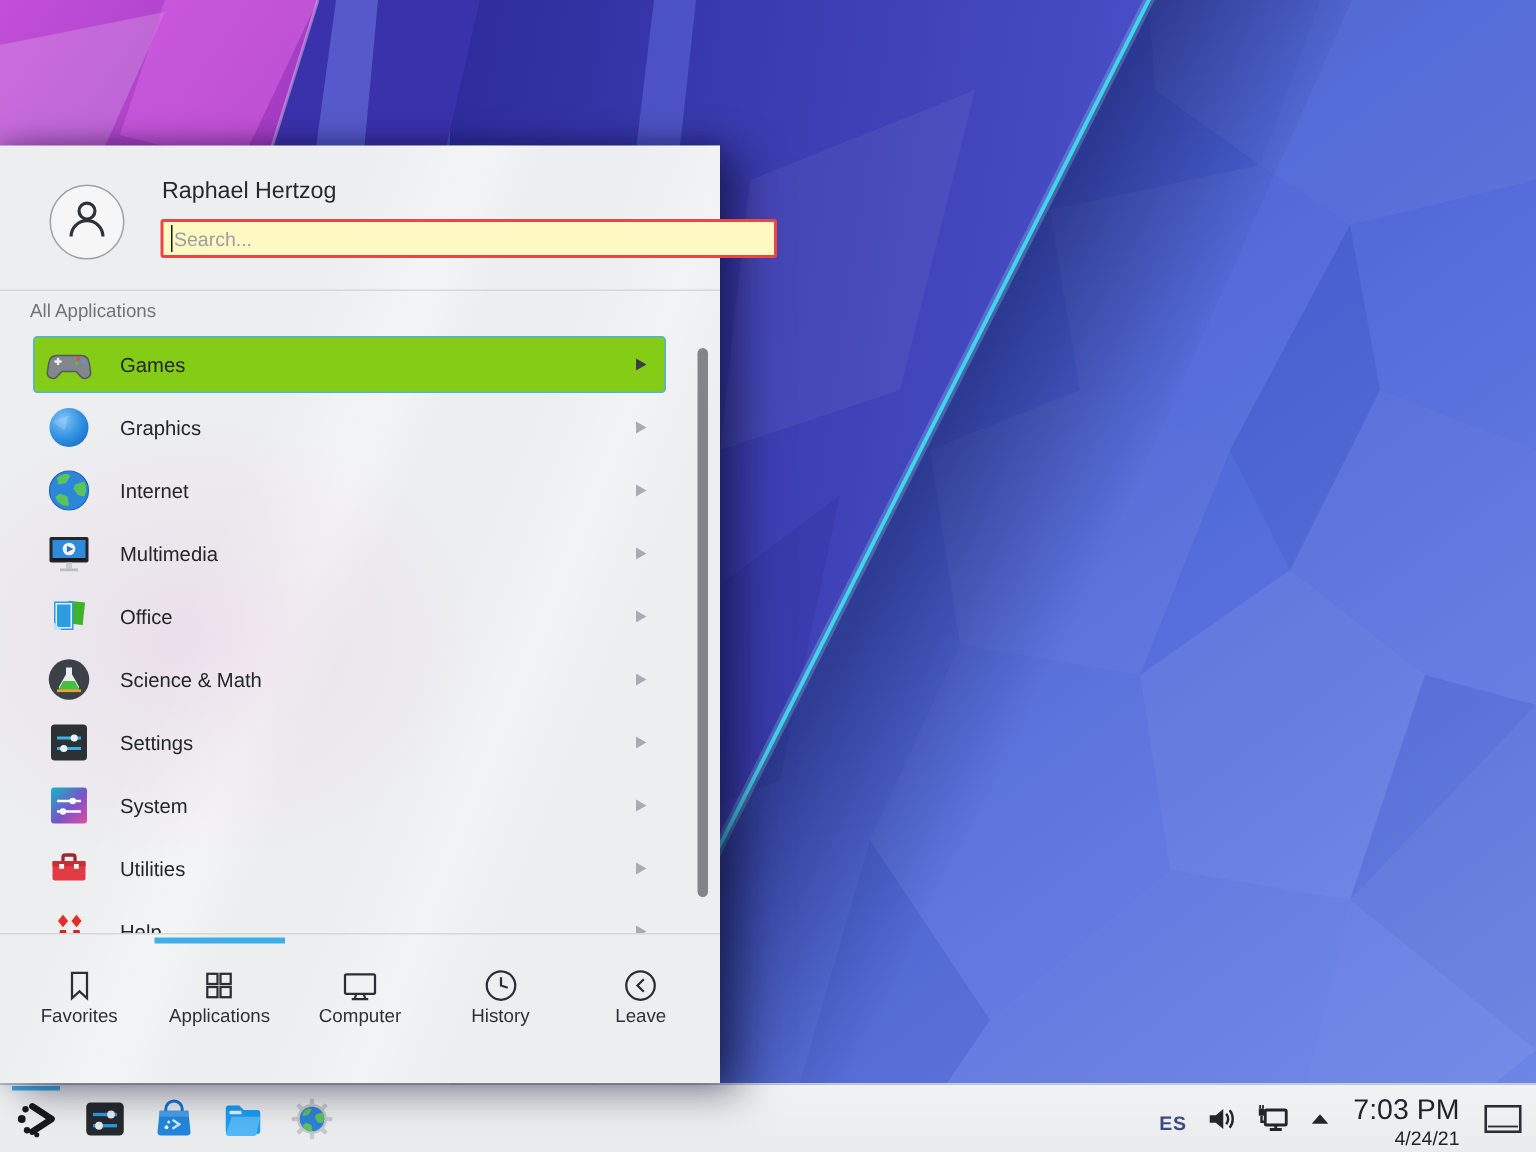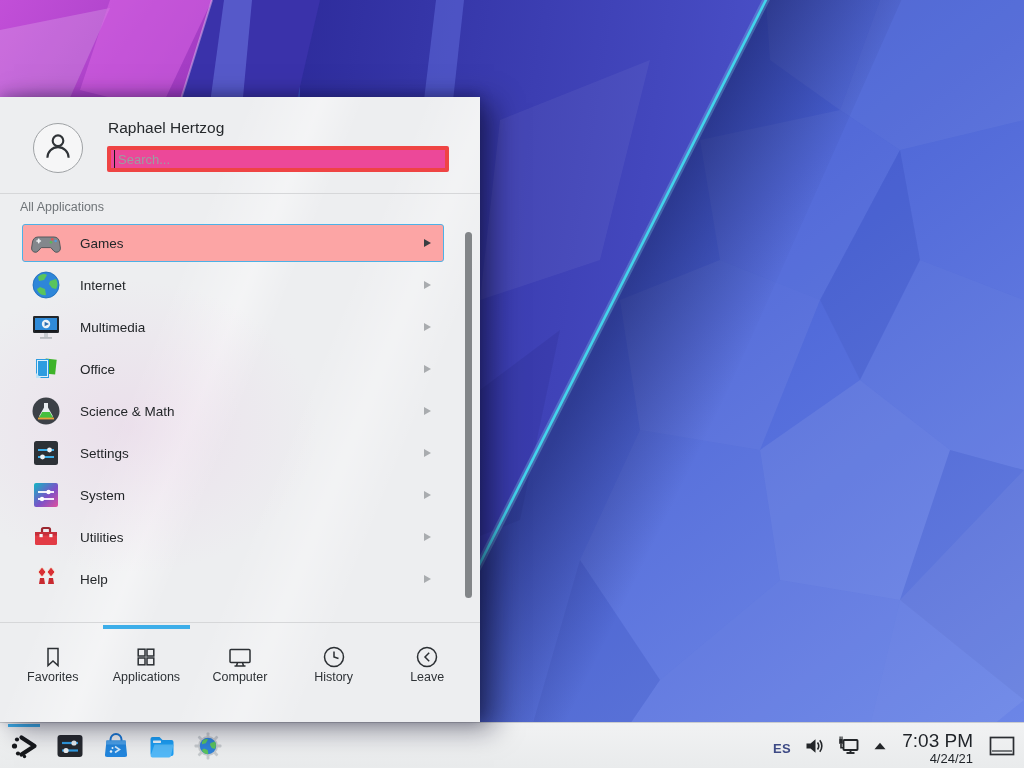--- a/index.html
+++ b/index.html
@@ -25,32 +25,32 @@
   .launcher{position:absolute;left:0;top:97px;width:480px;height:625px;background:#edeef0;
     box-shadow:14px 6px 26px rgba(8,8,35,.5), 0 -3px 12px rgba(8,8,35,.25);}
   .sheen{position:absolute;inset:0;pointer-events:none;
     background:
       radial-gradient(ellipse 270px 210px at 130px 330px, rgba(224,164,214,.20), transparent 70%),
       linear-gradient(112deg, transparent 34%, rgba(255,255,255,.38) 44%, transparent 50%,
         transparent 58%, rgba(255,255,255,.30) 67%, transparent 75%);}
   .user-avatar{position:absolute;left:33px;top:26px;width:50px;height:50px;border-radius:50%;
     background:#f6f6f7;border:1px solid #9fa2a5;box-sizing:border-box;display:flex;align-items:center;justify-content:center;cursor:pointer;}
   .user-name{position:absolute;left:108px;top:22px;font-size:15.5px;color:#26292c;}
-  .search{position:absolute;left:107px;top:49px;width:342px;height:26px;box-sizing:border-box;
-    border:4px solid #ef4444;border-radius:2px;background:#ec4899;font-family:"Liberation Sans",sans-serif;
+  .search{position:absolute;left:107px;top:49px;width:411px;height:26px;box-sizing:border-box;
+    border:2px solid #ef4444;border-radius:2px;background:#fef9c3;font-family:"Liberation Sans",sans-serif;
     font-size:13px;color:#232629;padding:0 0 0 7px;outline:none;}
   .search::placeholder{color:#9b9ea1;}
   .caret{position:absolute;left:114px;top:53px;width:1px;height:18px;background:#15181a;}
   .hdiv{position:absolute;left:0;width:480px;height:1px;background:#d6d7d9;}
   .section-label{position:absolute;left:20px;top:103px;font-size:12.5px;color:#6f7478;}
 
   .cat-list{position:absolute;left:0;top:118px;width:480px;height:407px;overflow:hidden;padding-top:9px;box-sizing:border-box;}
   .row{position:relative;width:422px;height:38px;margin:0 0 4px 22px;box-sizing:border-box;
     border:1px solid transparent;border-radius:3px;display:flex;align-items:center;padding-left:7px;cursor:pointer;}
-  .row.selected{background:#fca5a5;border-color:#4db1e6;}
+  .row.selected{background:#84cc16;border-color:#4db1e6;}
   .ric{width:32px;height:32px;margin-right:18px;flex:0 0 32px;}
   .ric svg{display:block;}
   .rlabel{font-size:13.5px;color:#232629;}
   .arrow{margin-left:auto;margin-right:12px;width:0;height:0;
     border-left:7px solid #a9acaf;border-top:4.5px solid transparent;border-bottom:4.5px solid transparent;}
   .arrow.dark{border-left-color:#3a3e42;}
   .scrollbar{position:absolute;left:465px;top:135px;width:7px;height:366px;border-radius:3.5px;background:#6e7276;opacity:.85;cursor:pointer;}
 
   .indicator{position:absolute;left:103px;top:528px;width:87px;height:4px;background:#3daee9;}
   .tabbar{position:absolute;left:6px;top:533px;width:468px;height:90px;display:flex;}
@@ -260,20 +260,37 @@
             <rect x="7.9" y="11.5" width="1.6" height="5" rx="0.8" fill="#eef1f3"></rect>
             <circle cx="22.3" cy="12.3" r="1.3" fill="#e05252"></circle>
             <circle cx="25.6" cy="14" r="1.3" fill="#4f9de0"></circle>
             <circle cx="21" cy="15.3" r="1.3" fill="#58b957"></circle>
           </svg>
         </span>
         <span class="rlabel">Games</span>
         <span class="arrow dark"></span>
       </div>
 
+      <div class="row">
+        <span class="ric">
+          <svg width="32" height="32" viewBox="0 0 32 32">
+            <defs>
+                <radialGradient id="sphG" cx="0.35" cy="0.3" r="0.9">
+              <stop offset="0" stop-color="#7fc3f7"></stop>
+                  <stop offset="0.55" stop-color="#2f8fe0"></stop>
+                  <stop offset="1" stop-color="#1565c0"></stop>
+            </radialGradient>
+              </defs>
+            <circle cx="16" cy="16" r="13" fill="url(#sphG)"></circle>
+            <path d="M5 12 L16 8 L13 18 Z" fill="#ffffff" opacity="0.15"></path>
+          </svg>
+        </span>
+        <span class="rlabel">Graphics</span>
+        <span class="arrow"></span>
+      </div>
 
       <div class="row">
         <span class="ric">
           <svg width="32" height="32" viewBox="0 0 32 32">
             <circle cx="16" cy="16" r="13" fill="#2e86d9"></circle>
             <path d="M8 8 c2 -3 7 -4 9 -2 l-3 5 -5 1 z" fill="#59c45c"></path>
             <path d="M20 12 l6 -2 c2 3 2 7 0 10 l-4 -1 -3 -4 z" fill="#59c45c"></path>
             <path d="M10 18 l5 2 1 6 c-4 1 -8 -2 -9 -6 z" fill="#59c45c"></path>
             <circle cx="16" cy="16" r="13" fill="none" stroke="#1b6ab8" stroke-width="0.8"></circle>
           </svg>

